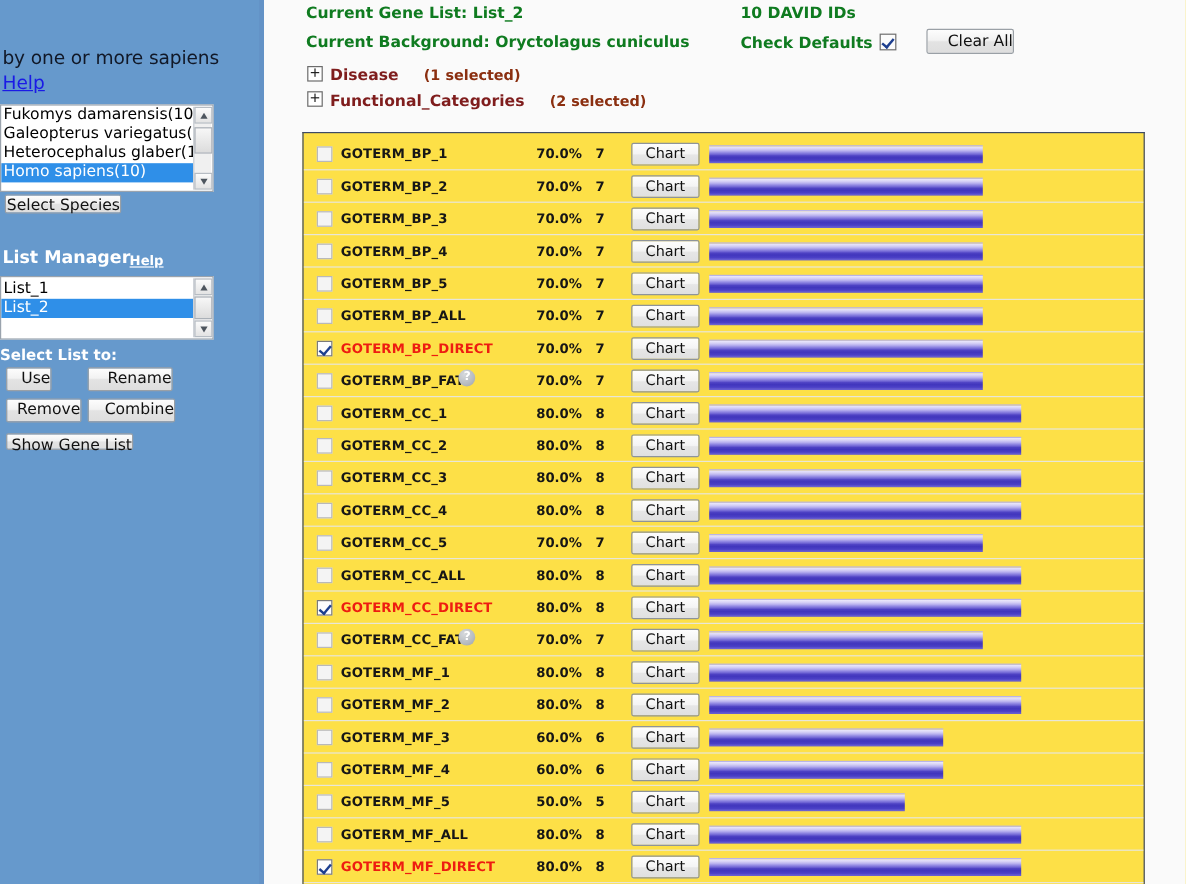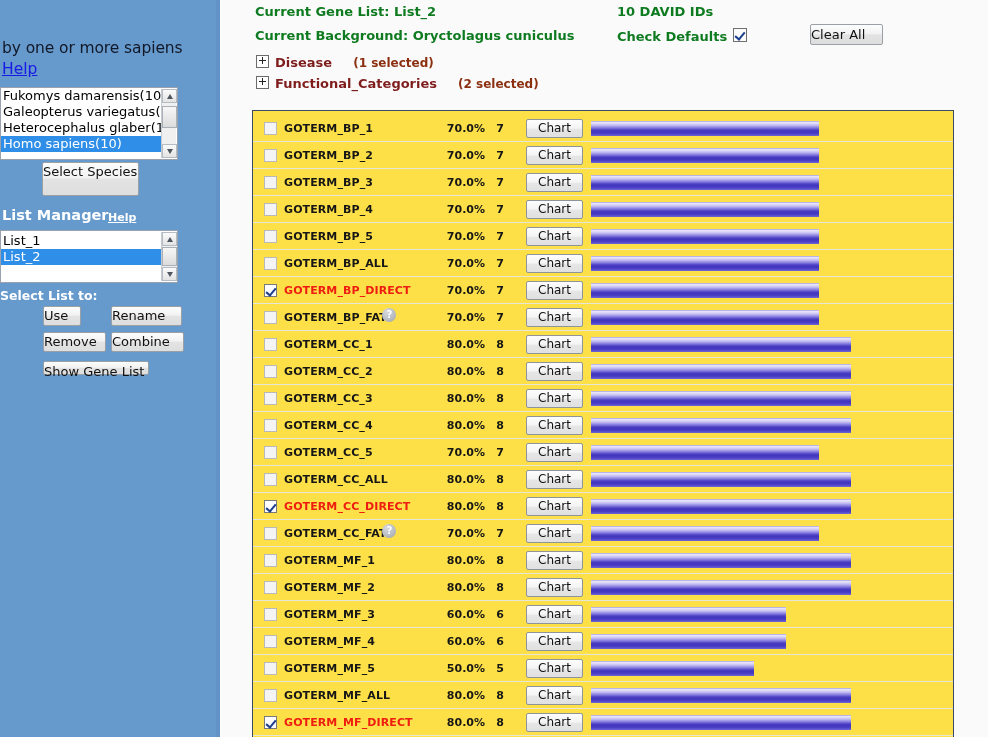--- a/index.html
+++ b/index.html
@@ -105,25 +105,24 @@
     box-sizing: border-box;
   }
   .winbtn {
     position: absolute;
     background: linear-gradient(#fdfdfd 0%, #f2f2f2 45%, #e3e3e3 52%, #dedede 100%);
     border: 1px solid #9aa0a6;
     border-radius: 2px;
     font-family: "DejaVu Sans", sans-serif;
     font-size: 13px;
     color: #111;
-    text-align: left;
+    text-align: right;
     box-sizing: border-box;
     cursor: pointer;
     white-space: nowrap;
-    margin-left: 38px;
   }
   .lm-title {
     position: absolute;
     color: #ffffff;
     font-weight: bold;
     font-size: 14.5px;
     font-family: "DejaVu Sans", sans-serif;
   }
   .lm-help {
     position: absolute;
@@ -349,21 +348,21 @@
       <div class="scr-arrow up">
           <i></i>
         </div>
       <div class="scr-thumb" style="top:17px; height:22px;"></div>
       <div class="scr-arrow down">
           <i></i>
         </div>
     </div>
   </div>
 
-  <div class="winbtn" style="left:4px; top:162px; width:97px; height:34px; line-height:18px;">Select Species</div>
+  <div class="winbtn" style="left:4px; top:162px; width:97px; height:16px; line-height:18px;">Select Species</div>
 
   <div class="lm-title" style="left:2px; top:207px;">List Manager</div>
   <div class="lm-help" style="left:108px; top:211px;">Help</div>
 
   <div class="listbox" style="left:0px; top:230px; width:178px; height:53px;">
     <div style="position:absolute; left:0; top:2px; width:160px;">
       <div class="opt">List_1</div>
       <div class="opt sel">List_2</div>
     </div>
     <div class="scrolltrack">

